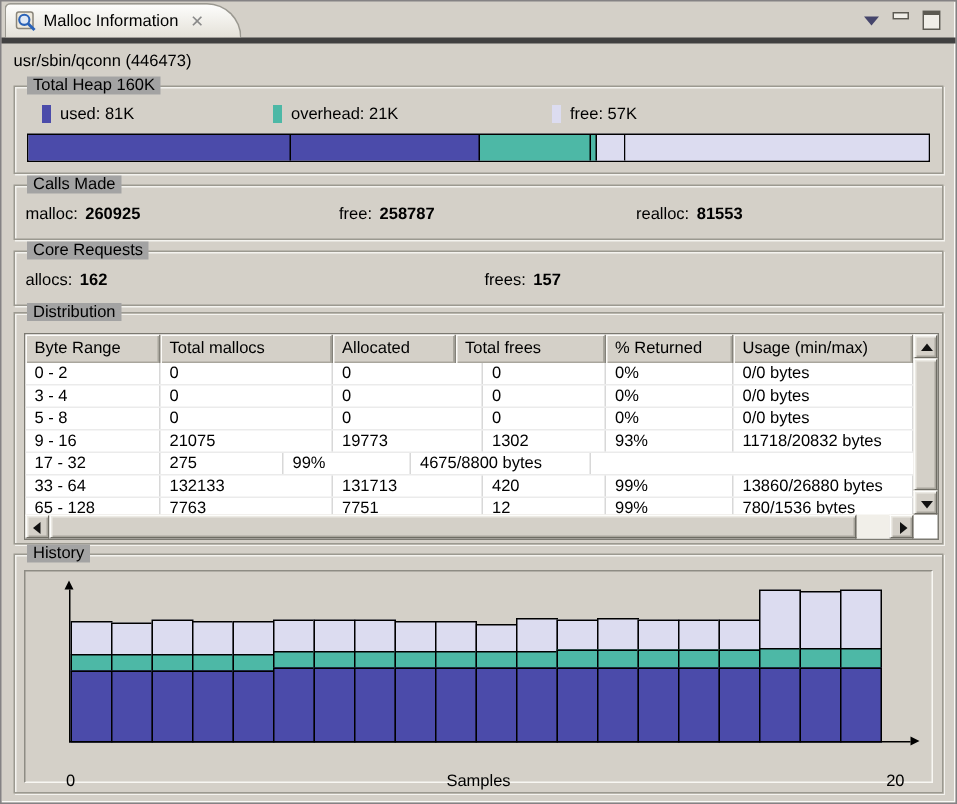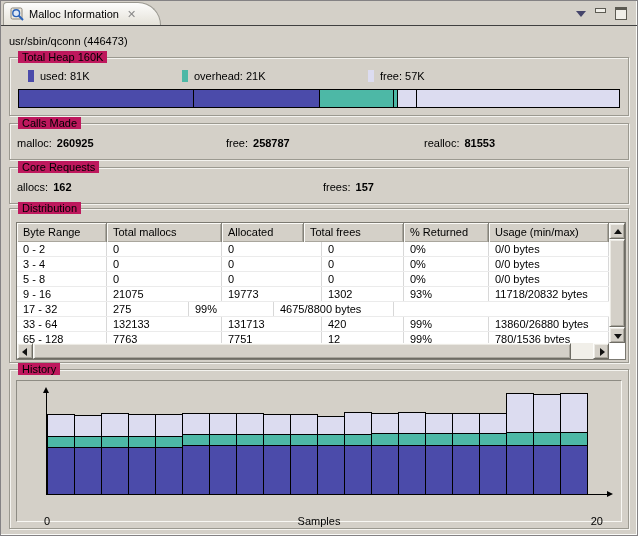--- a/index.html
+++ b/index.html
@@ -8,21 +8,21 @@
     font-family:"Liberation Sans","DejaVu Sans",sans-serif;
     font-size:11px;color:#000;background:#d4d0c8;
   }
   .view{
     position:relative;width:636px;height:534px;
     background:#d4d0c8;
     border:1px solid #848284;
     box-shadow:inset -1px -1px 0 #fbfbf8;
   }
   
-  .tabbar{position:absolute;left:0;top:0;width:100%;height:24px;border-bottom:1px solid #404040;}
+  .tabbar{position:absolute;left:0;top:0;width:100%;height:24px;border-bottom:4px solid #404040;}
   .tab{
     position:absolute;left:2px;top:1px;height:23px;width:158px;
     background:linear-gradient(#fdfdfc,#e4e1d8);
     border:1px solid #9a9890;border-bottom:none;
     border-radius:6px 36px 0 0;
     display:flex;align-items:center;padding:0 0 0 6px;box-sizing:border-box;
   }
   .tab-label{margin-left:4px;}
   .tab-close{margin-left:8px;color:#8a8a8a;font-weight:bold;font-size:11px;cursor:default;}
   .view-controls{position:absolute;right:10px;top:6px;display:flex;align-items:center;gap:9px;}
@@ -30,21 +30,21 @@
   .min-icon{width:9px;height:3px;border:1px solid #5c5a52;background:#f0eee8;margin-top:-6px;}
   .max-icon{width:10px;height:9px;border:1px solid #5c5a52;border-top:3px solid #5c5a52;background:#f0eee8;}
   
   .process-line{position:absolute;left:8px;top:34px;}
   
   .group{
     position:absolute;left:8px;width:620px;box-sizing:border-box;
     border:1px solid #9b9990;
     box-shadow:inset 1px 1px 0 #f4f3ef,1px 1px 0 #f4f3ef;
   }
-  .group-label{position:absolute;top:-7px;left:8px;background:#be185d;padding:0 4px;line-height:12px;}
+  .group-label{position:absolute;top:-7px;left:8px;background:#a3a3a3;padding:0 4px;line-height:12px;}
   
   .g-heap{top:56px;height:59px;}
   .legend-item{position:absolute;top:12px;display:flex;align-items:center;}
   .swatch{width:6px;height:12px;margin-right:6px;}
   .heap-bar{
     position:absolute;left:8px;right:8px;top:31px;height:17px;
     border:1px solid #000;background:#dcdcf0;display:flex;
   }
   .heap-bar .seg{height:100%;box-sizing:border-box;border-right:1px solid #000;}
   .heap-bar .seg:last-child{border-right:none;}

